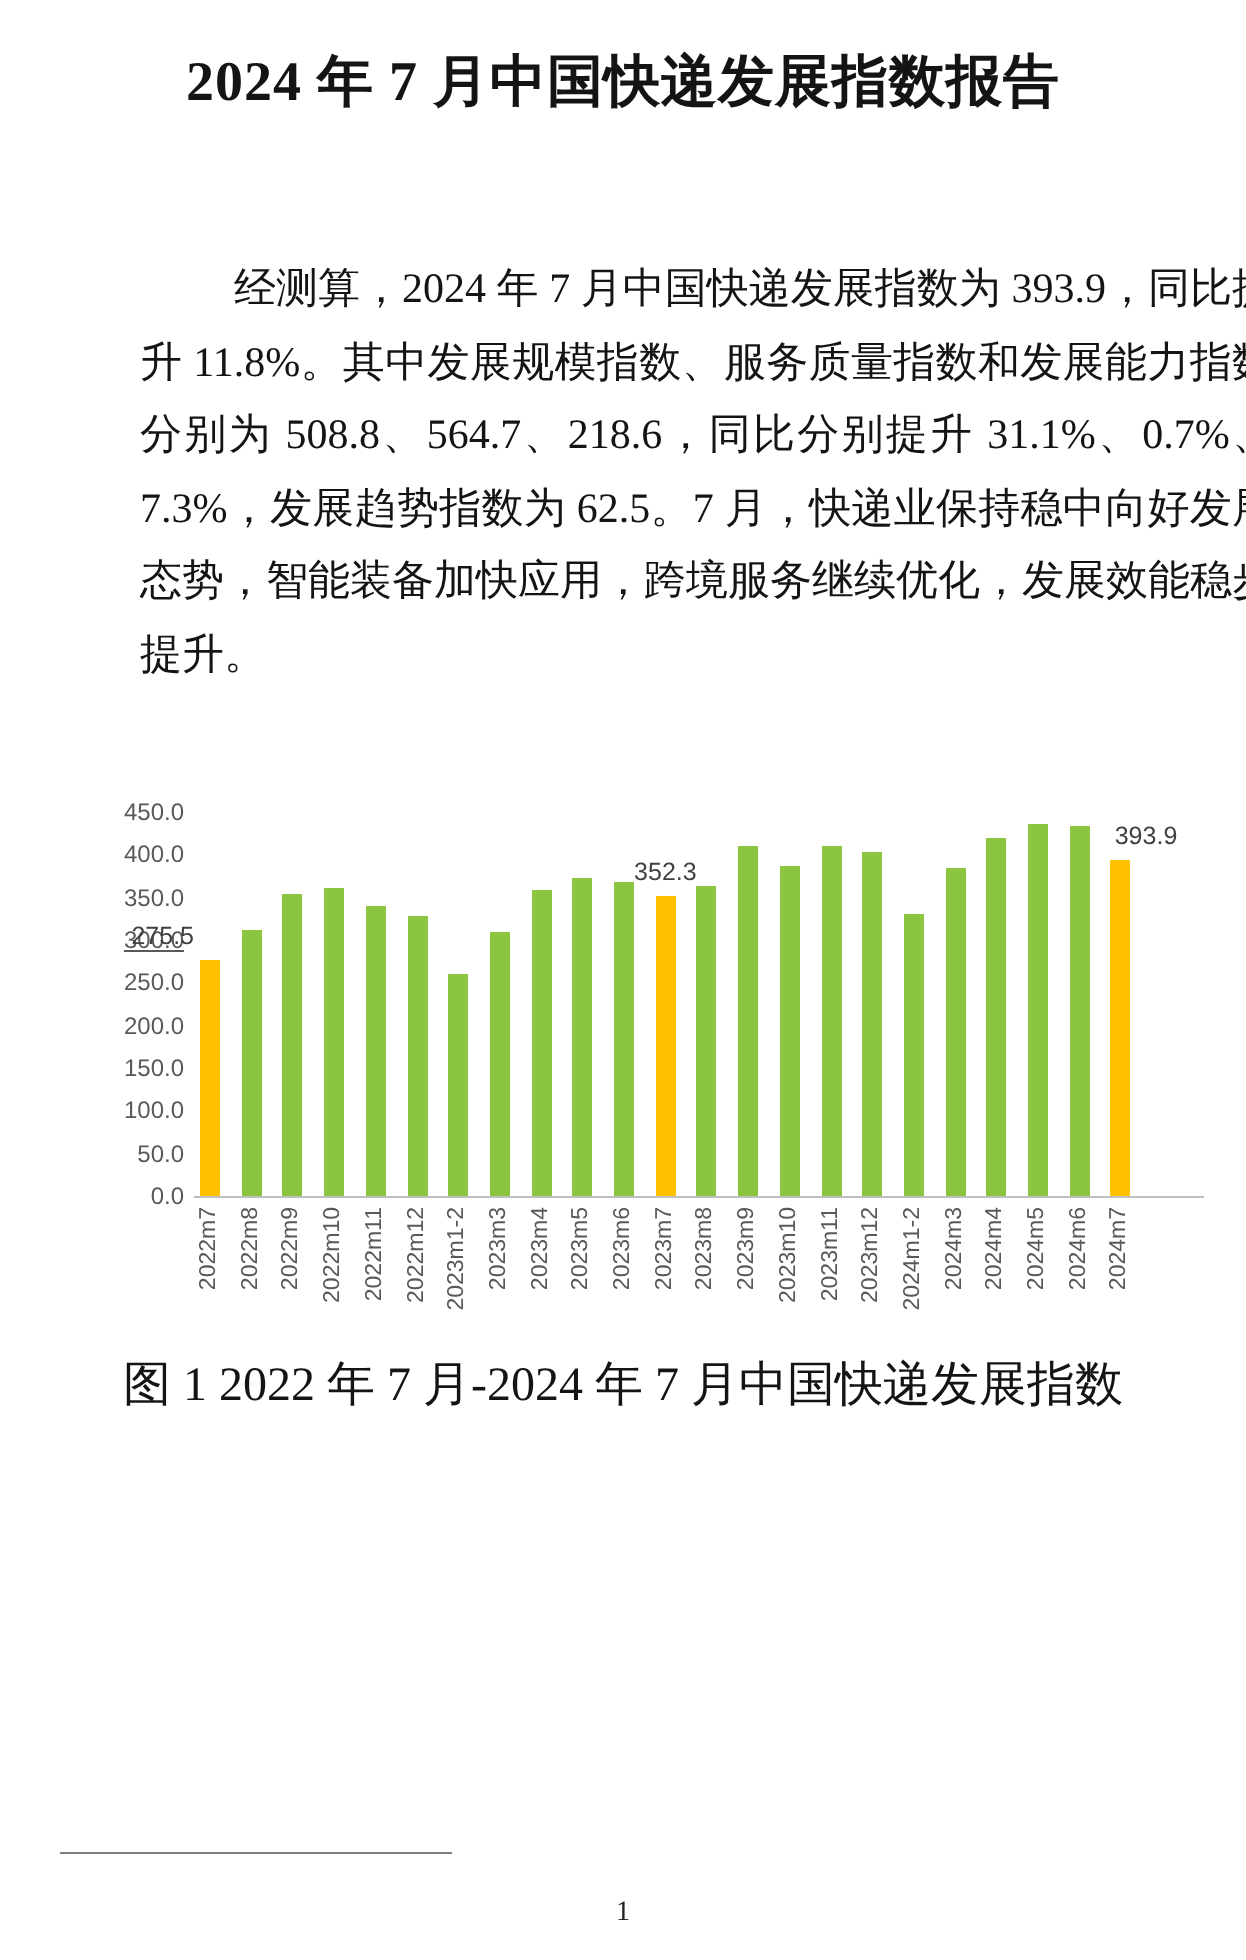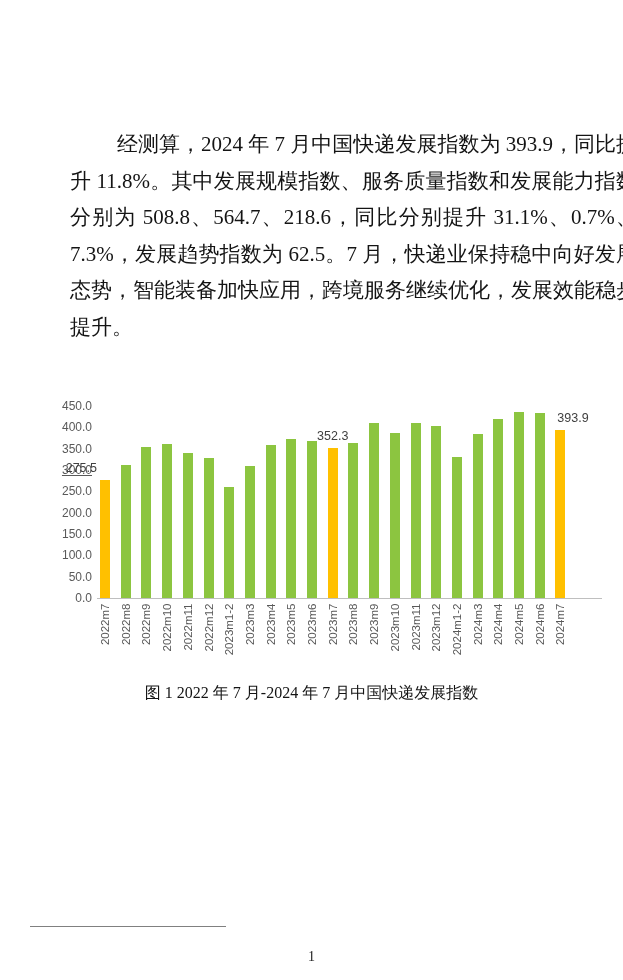--- a/index.html
+++ b/index.html
@@ -21,21 +21,21 @@
     position:absolute;left:28px;width:567px;margin:0;
     font-size:21px;line-height:36.5px;
     text-align:justify;text-justify:inter-ideograph;
     text-indent:47px;
   }
   .p1{top:126px;margin-left:42px;}
   .p2{top:721px;}
   .body-par sup{font-size:12px;line-height:0;}
   .figure-caption{
     position:absolute;top:679px;left:0;width:623px;margin:0;
-    text-align:center;font-size:16px;line-height:28px;
+    text-align:center;font-size:24px;line-height:28px;
   }
   
   .chart-area{
     position:absolute;top:362px;left:40px;width:570px;height:312px;
     font-family:"Liberation Sans","DejaVu Sans",sans-serif;
   }
   .chart-title{
     position:absolute;top:3px;left:0;width:570px;
     text-align:center;font-size:17px;color:#7f7f7f;
   }
@@ -71,20 +71,21 @@
   .page-number{
     position:absolute;top:949px;left:0;width:623px;
     text-align:center;font-size:14px;color:#222;
   }
 </style>
 </head>
 <body>
 
 <div class="page">
 
+  <h1 class="report-title">2024 年 7 月中国快递发展指数报告</h1>
 
   <p class="body-par p1">经测算，2024 年 7 月中国快递发展指数为 393.9，同比提升 11.8%。其中发展规模指数、服务质量指数和发展能力指数分别为 508.8、564.7、218.6，同比分别提升 31.1%、0.7%、7.3%，发展趋势指数为 62.5。7 月，快递业保持稳中向好发展态势，智能装备加快应用，跨境服务继续优化，发展效能稳步提升。</p>
 
   <div class="chart-area">
     <div class="x-axis-line"></div>
 
   <div class="ytick" style="top: 37px;">450.0</div>
       <div class="ytick" style="top: 58.3333px;">400.0</div>
       <div class="ytick" style="top: 79.6667px;">350.0</div>
       <div class="ytick" style="top: 101px; text-decoration: underline;">300.0</div>

